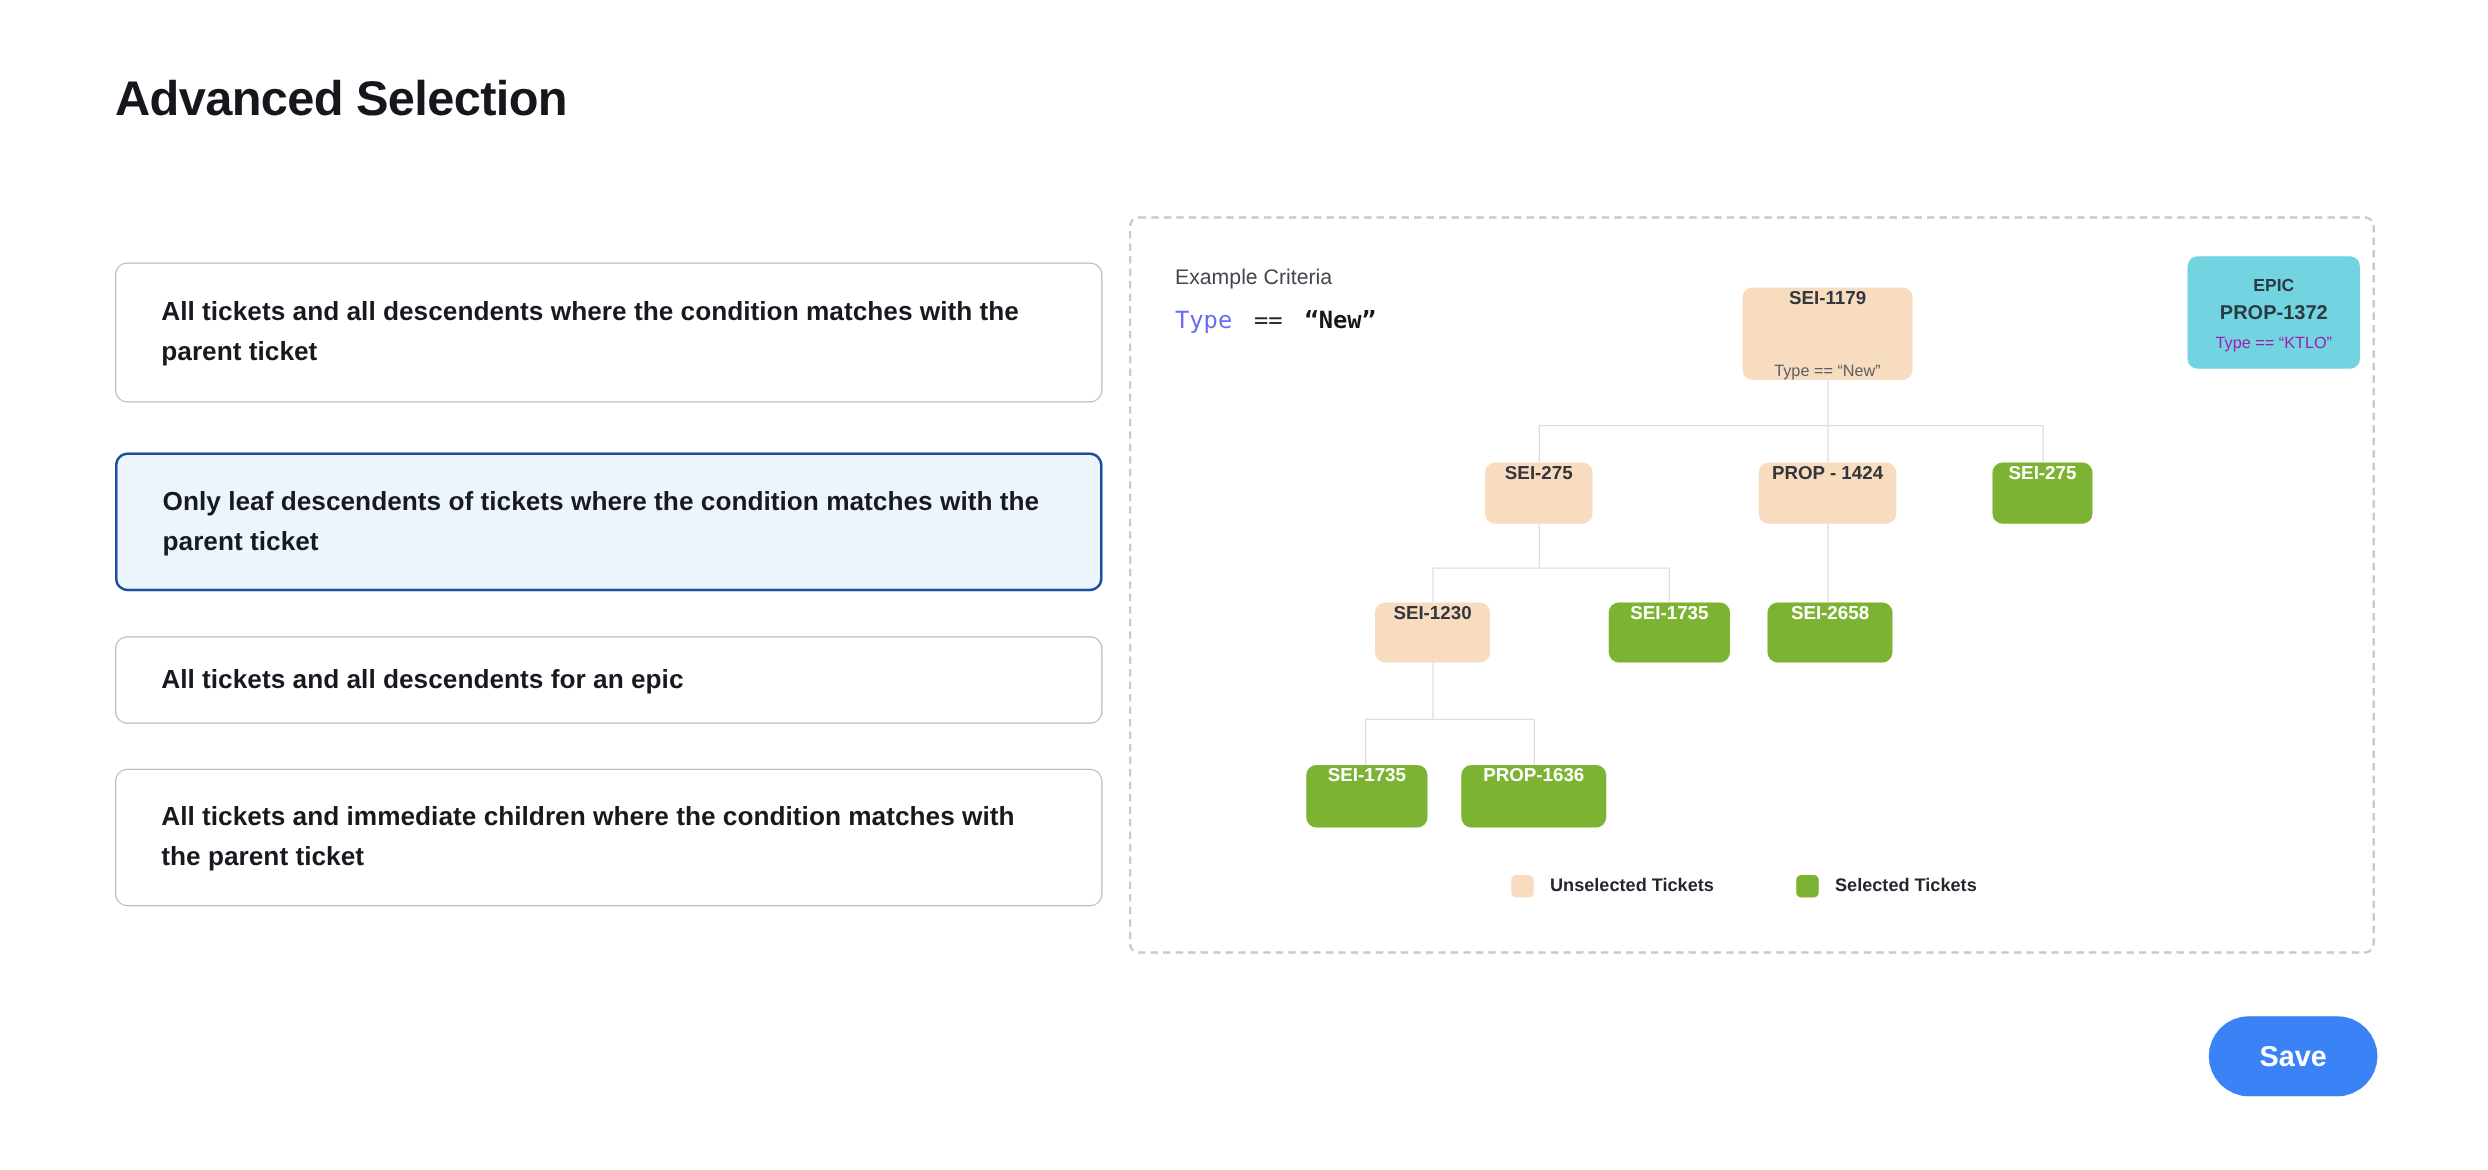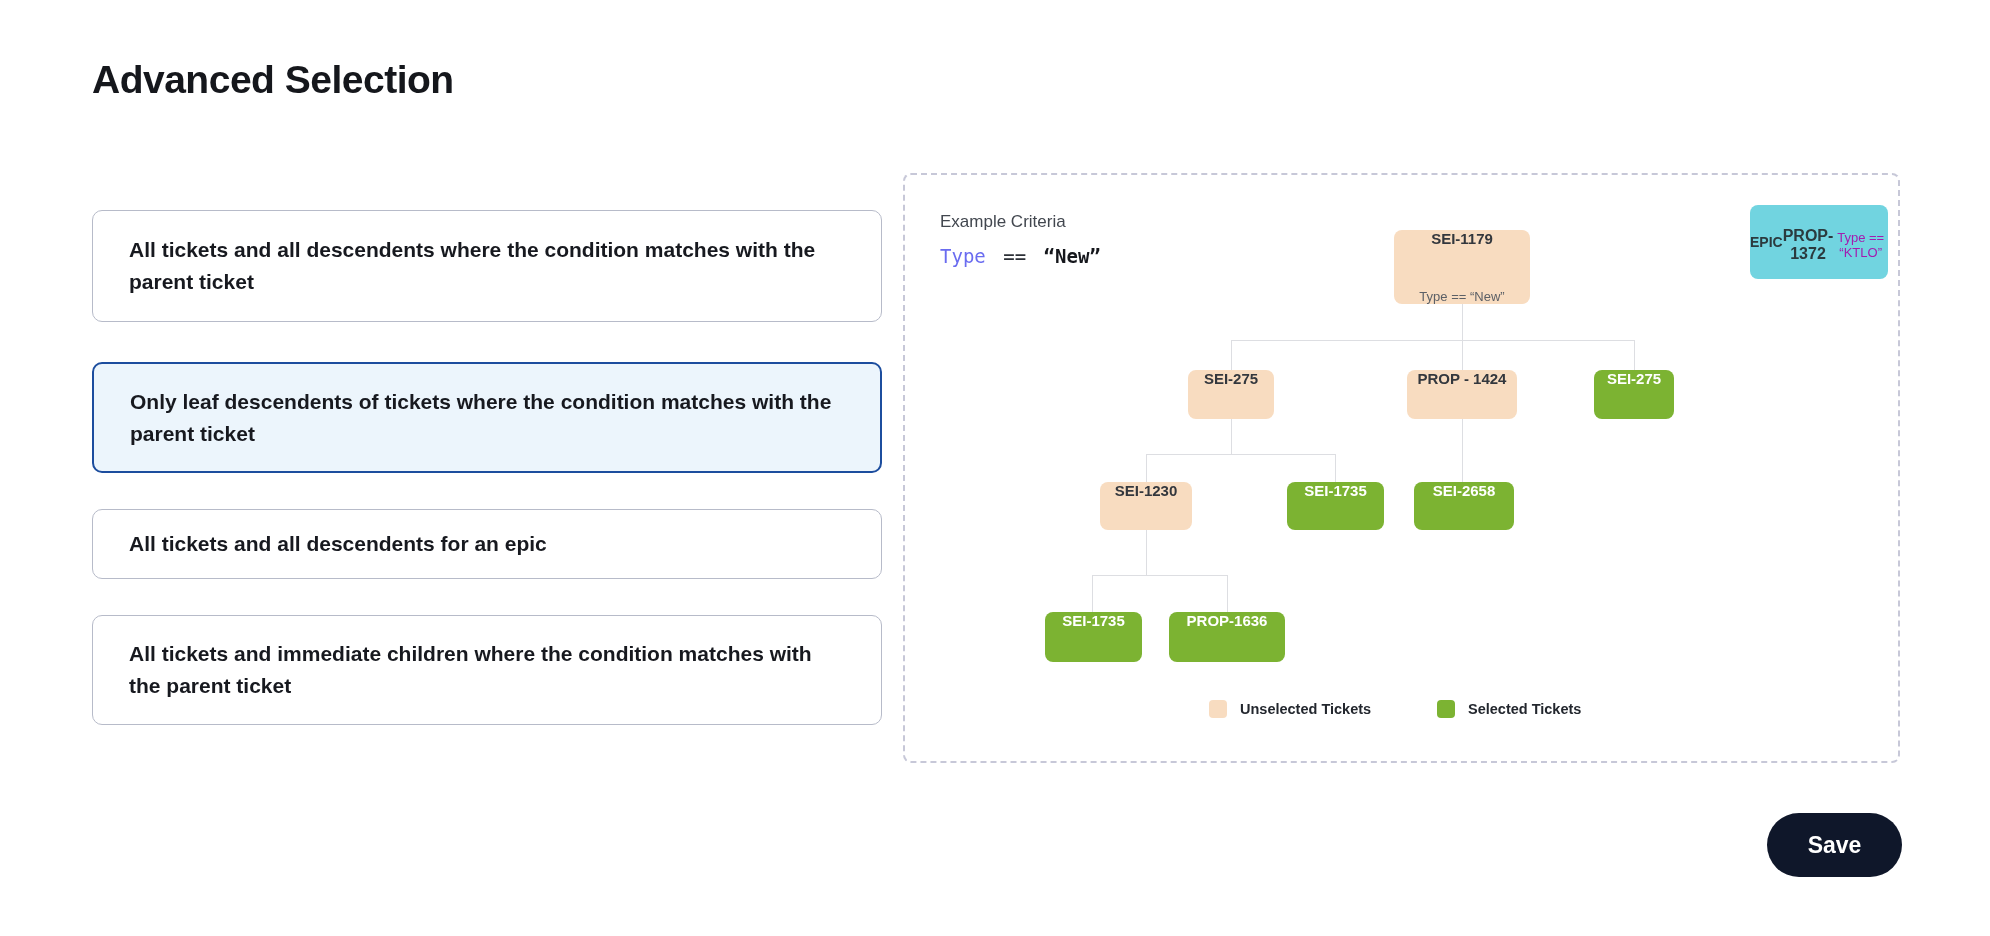--- a/index.html
+++ b/index.html
@@ -101,25 +101,25 @@
   .n-r2c  { left: 689px; top: 195px; width: 80px;  height: 49px; }
   .n-r3a  { left: 195px; top: 307px; width: 92px;  height: 48px; }
   .n-r3b  { left: 382px; top: 307px; width: 97px;  height: 48px; }
   .n-r3c  { left: 509px; top: 307px; width: 100px; height: 48px; }
   .n-r4a  { left: 140px; top: 437px; width: 97px;  height: 50px; }
   .n-r4b  { left: 264px; top: 437px; width: 116px; height: 50px; }
 
   .epic-card {
     position: absolute;
     left: 845px; top: 30px;
-    width: 138px; height: 74px;
+    width: 138px; height: 90px;
     background: #71d4e0;
     border-radius: 8px;
     display: flex;
-    flex-direction: row;
+    flex-direction: column;
     align-items: center;
     justify-content: center;
     text-align: center;
   }
   .epic-card .epic-line1 { font-size: 14px; font-weight: 700; color: #2b3a3e; }
   .epic-card .epic-line2 { font-size: 16px; font-weight: 700; color: #2b3a3e; margin-top: 6px; }
   .epic-card .epic-condition { font-size: 13px; color: #a21caf; margin-top: 6px; }
 
   
   .conn { position: absolute; background: #dddee2; }
@@ -167,21 +167,21 @@
     align-items: center;
     justify-content: center;
   }
   .btn-cancel {
     left: 1572px; width: 163px;
     background: #f1f1f5;
     color: #5c6575;
   }
   .btn-save {
     left: 1767px; width: 135px;
-    background: #0f172a;
+    background: #3b82f6;
     color: #ffffff;
     border-radius: 32px;
   }
 </style>
 </head>
 <body>
 
 <div class="app">
 
   <h1 class="page-title">Advanced Selection</h1>

